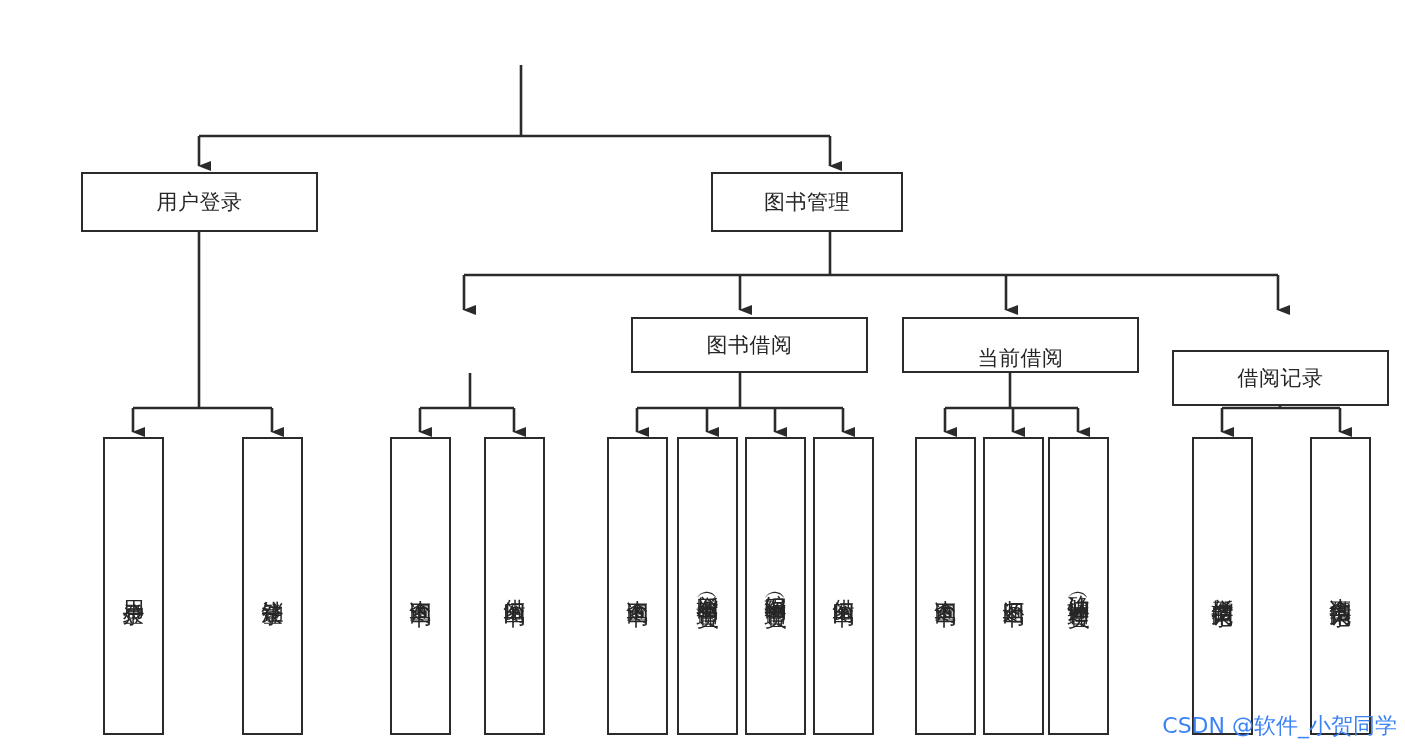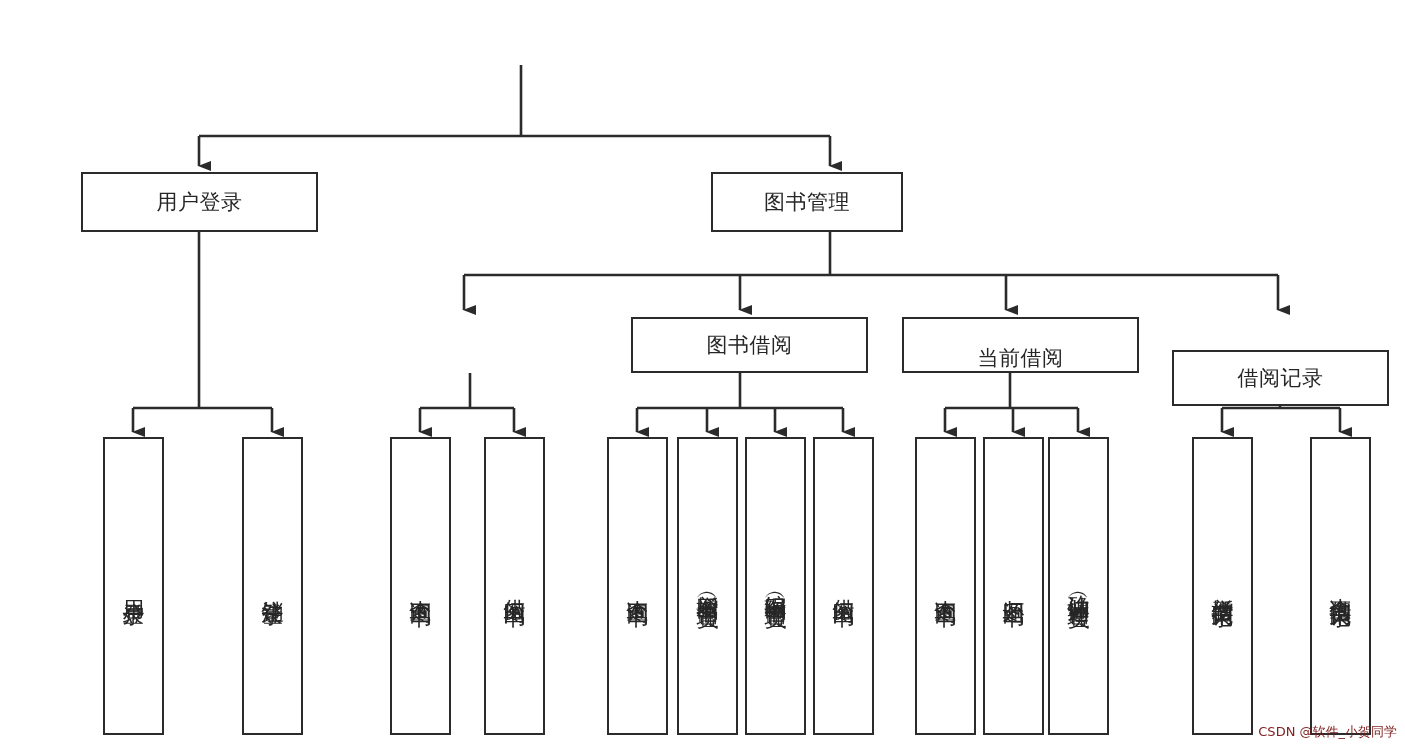--- a/index.html
+++ b/index.html
@@ -60,22 +60,22 @@
     text-orientation: upright;
     font-size: 22px;
     line-height: 1.0;
     letter-spacing: 2px;
     white-space: nowrap;
   }
   #watermark {
     position: absolute;
     right: 8px;
     bottom: 6px;
-    font-size: 13px;
-    color: #7f1d1d;
+    font-size: 22px;
+    color: #3b82f6;
     white-space: nowrap;
     pointer-events: none;
   }
 </style>
 </head>
 <body>
 
 <div id="diagram-canvas">
 
   <svg id="edges-layer" viewBox="0 0 1405 747" width="1405" height="747">

